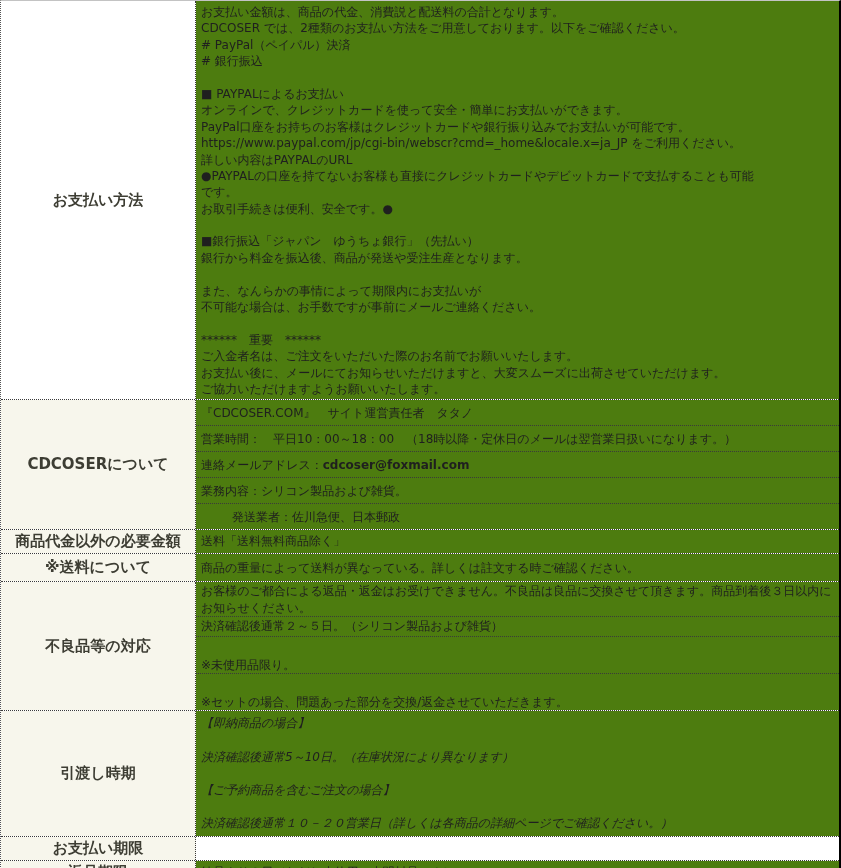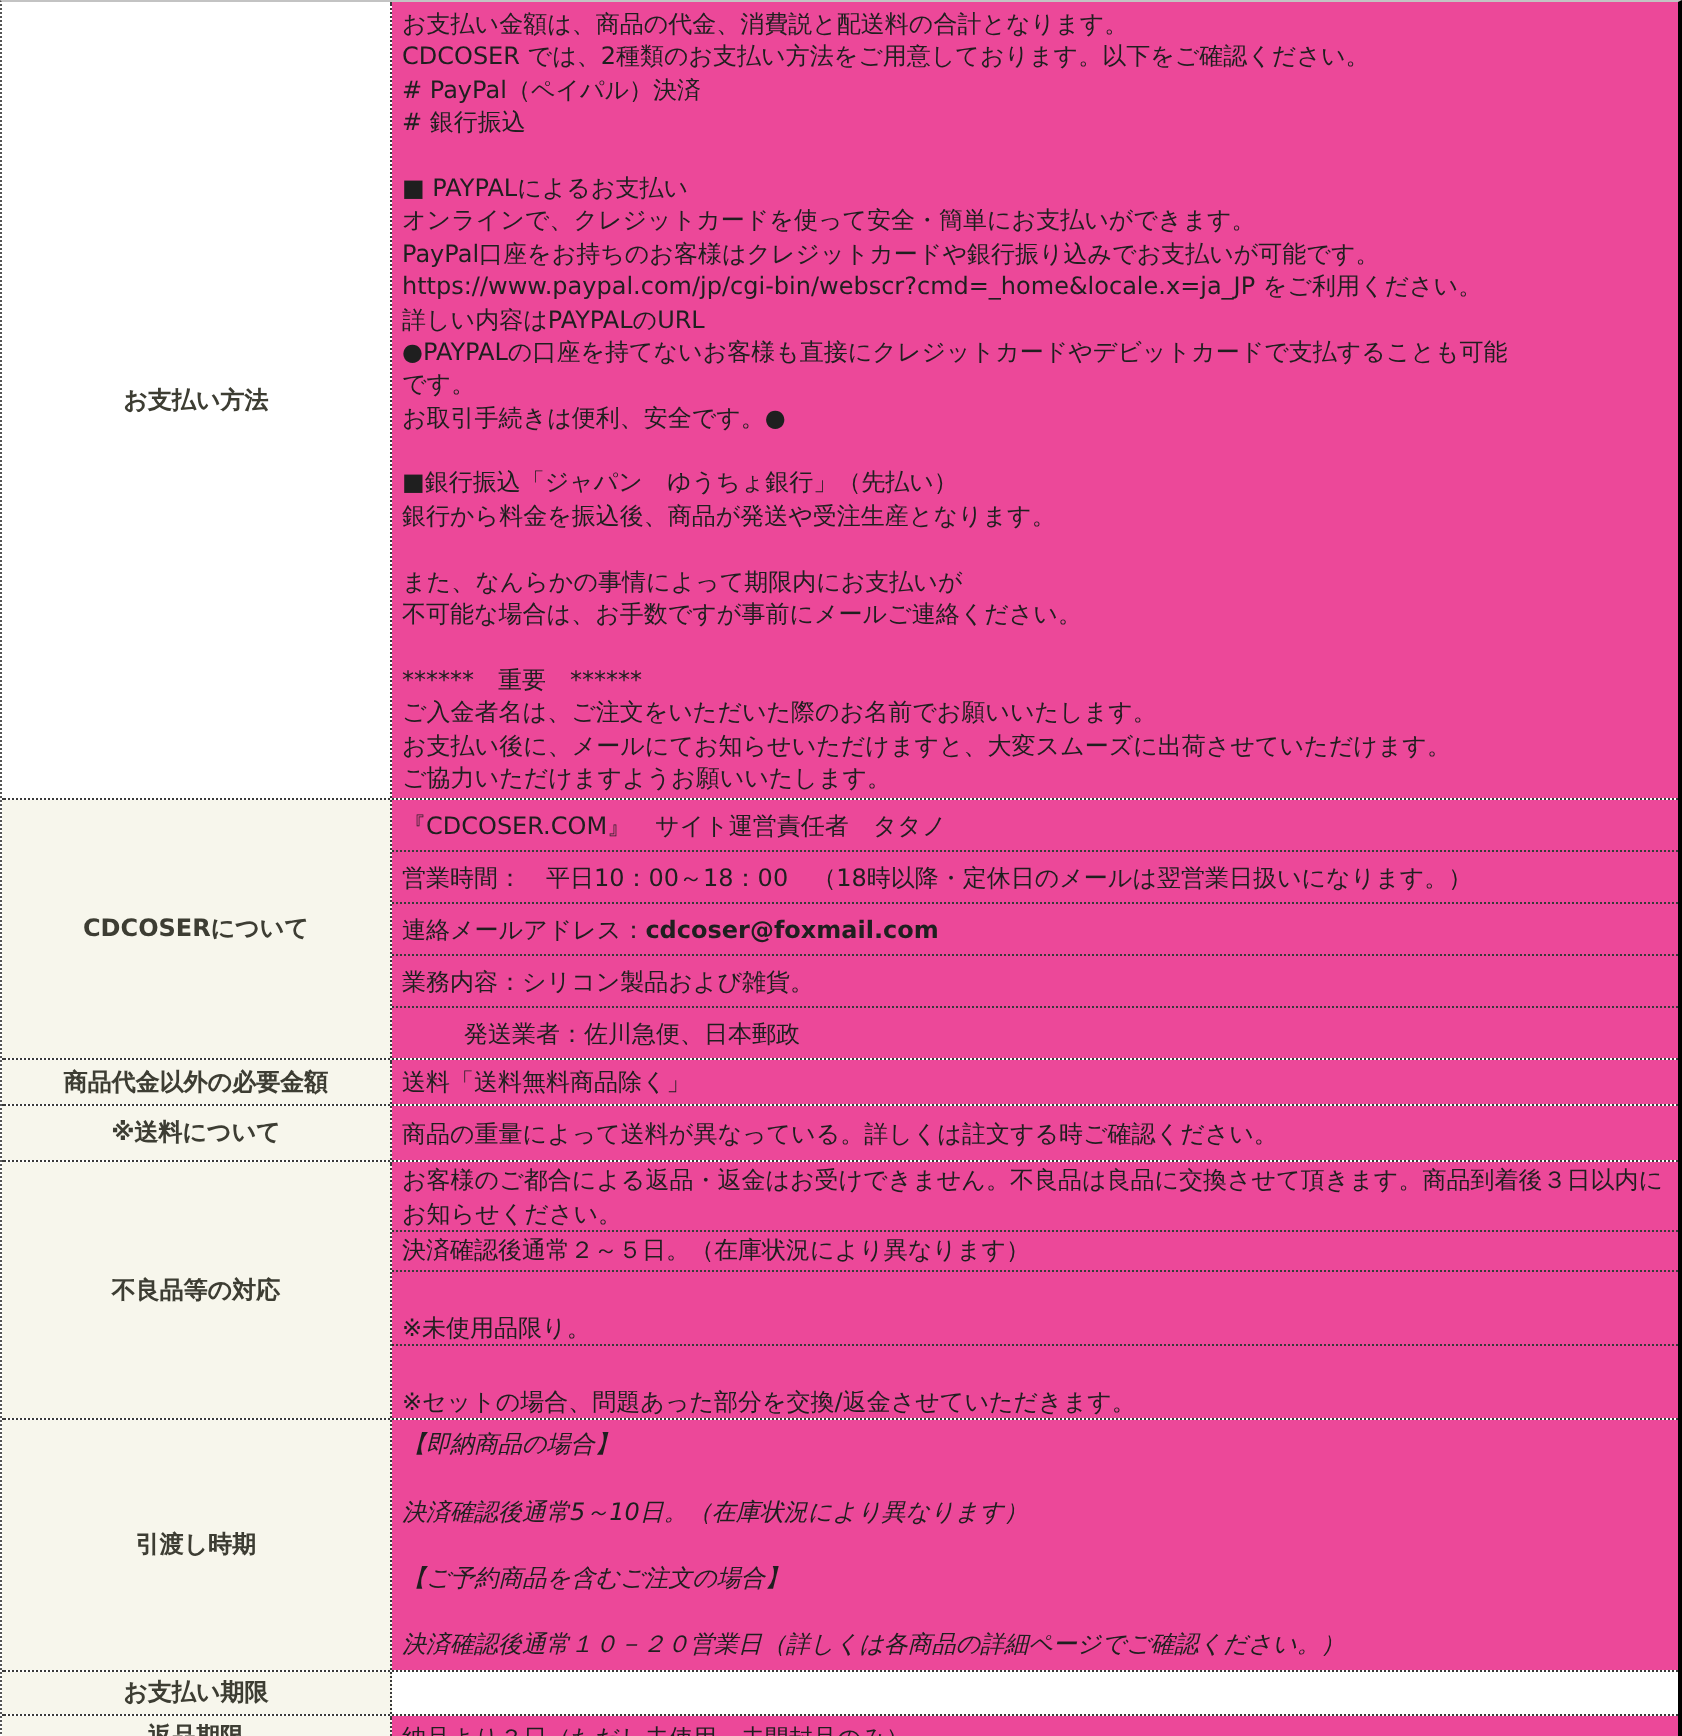--- a/index.html
+++ b/index.html
@@ -23,28 +23,28 @@
   }
   .hcell{
     flex:0 0 195px;
     width:195px;
     box-sizing:border-box;
     display:flex;
     align-items:center;
     justify-content:center;
     text-align:center;
     font-weight:bold;
-    font-size:12px;
+    font-size:15px;
     color:#3d3d33;
     background:#f7f6ec;
     border-right:1px dotted #3a3a3a;
     padding:2px 4px;
   }
   .section.first .hcell{background:#ffffff;}
-  .content{flex:1;min-width:0;background:#ec4899;}
+  .content{flex:1;min-width:0;background:#4d7c0f;}
   .textblock{
     padding:3px 5px 2px 5px;
     line-height:16.4px;
     white-space:nowrap;
     overflow:hidden;
   }
   .textblock .line{height:16.4px;}
   .tb-loose{padding:4px 5px 4px 5px;line-height:16.6px;}
   .tb-loose .line{height:16.6px;font-style:italic;}
   .subrow{
@@ -123,21 +123,21 @@
     <div class="hcell">※送料について</div>
     <div class="content">
       <div class="single tallpad">商品の重量によって送料が異なっている。詳しくは註文する時ご確認ください。</div>
     </div>
   </div>
 
   <div class="section">
     <div class="hcell">不良品等の対応</div>
     <div class="content">
       <div class="subrow tall">お客様のご都合による返品・返金はお受けできません。不良品は良品に交換させて頂きます。商品到着後３日以内にお知らせください。</div>
-      <div class="subrow mid">決済確認後通常２～５日。（在庫状況により異なります）</div>
+      <div class="subrow mid">決済確認後通常２～５日。（シリコン製品および雑貨）</div>
       <div class="subrow slim">※未使用品限り。</div>
       <div class="subrow slim">※セットの場合、問題あった部分を交換/返金させていただきます。</div>
     </div>
   </div>
 
   <div class="section">
     <div class="hcell">引渡し時期</div>
     <div class="content">
       <div class="textblock tb-loose">
           <div class="line">【即納商品の場合】</div>

